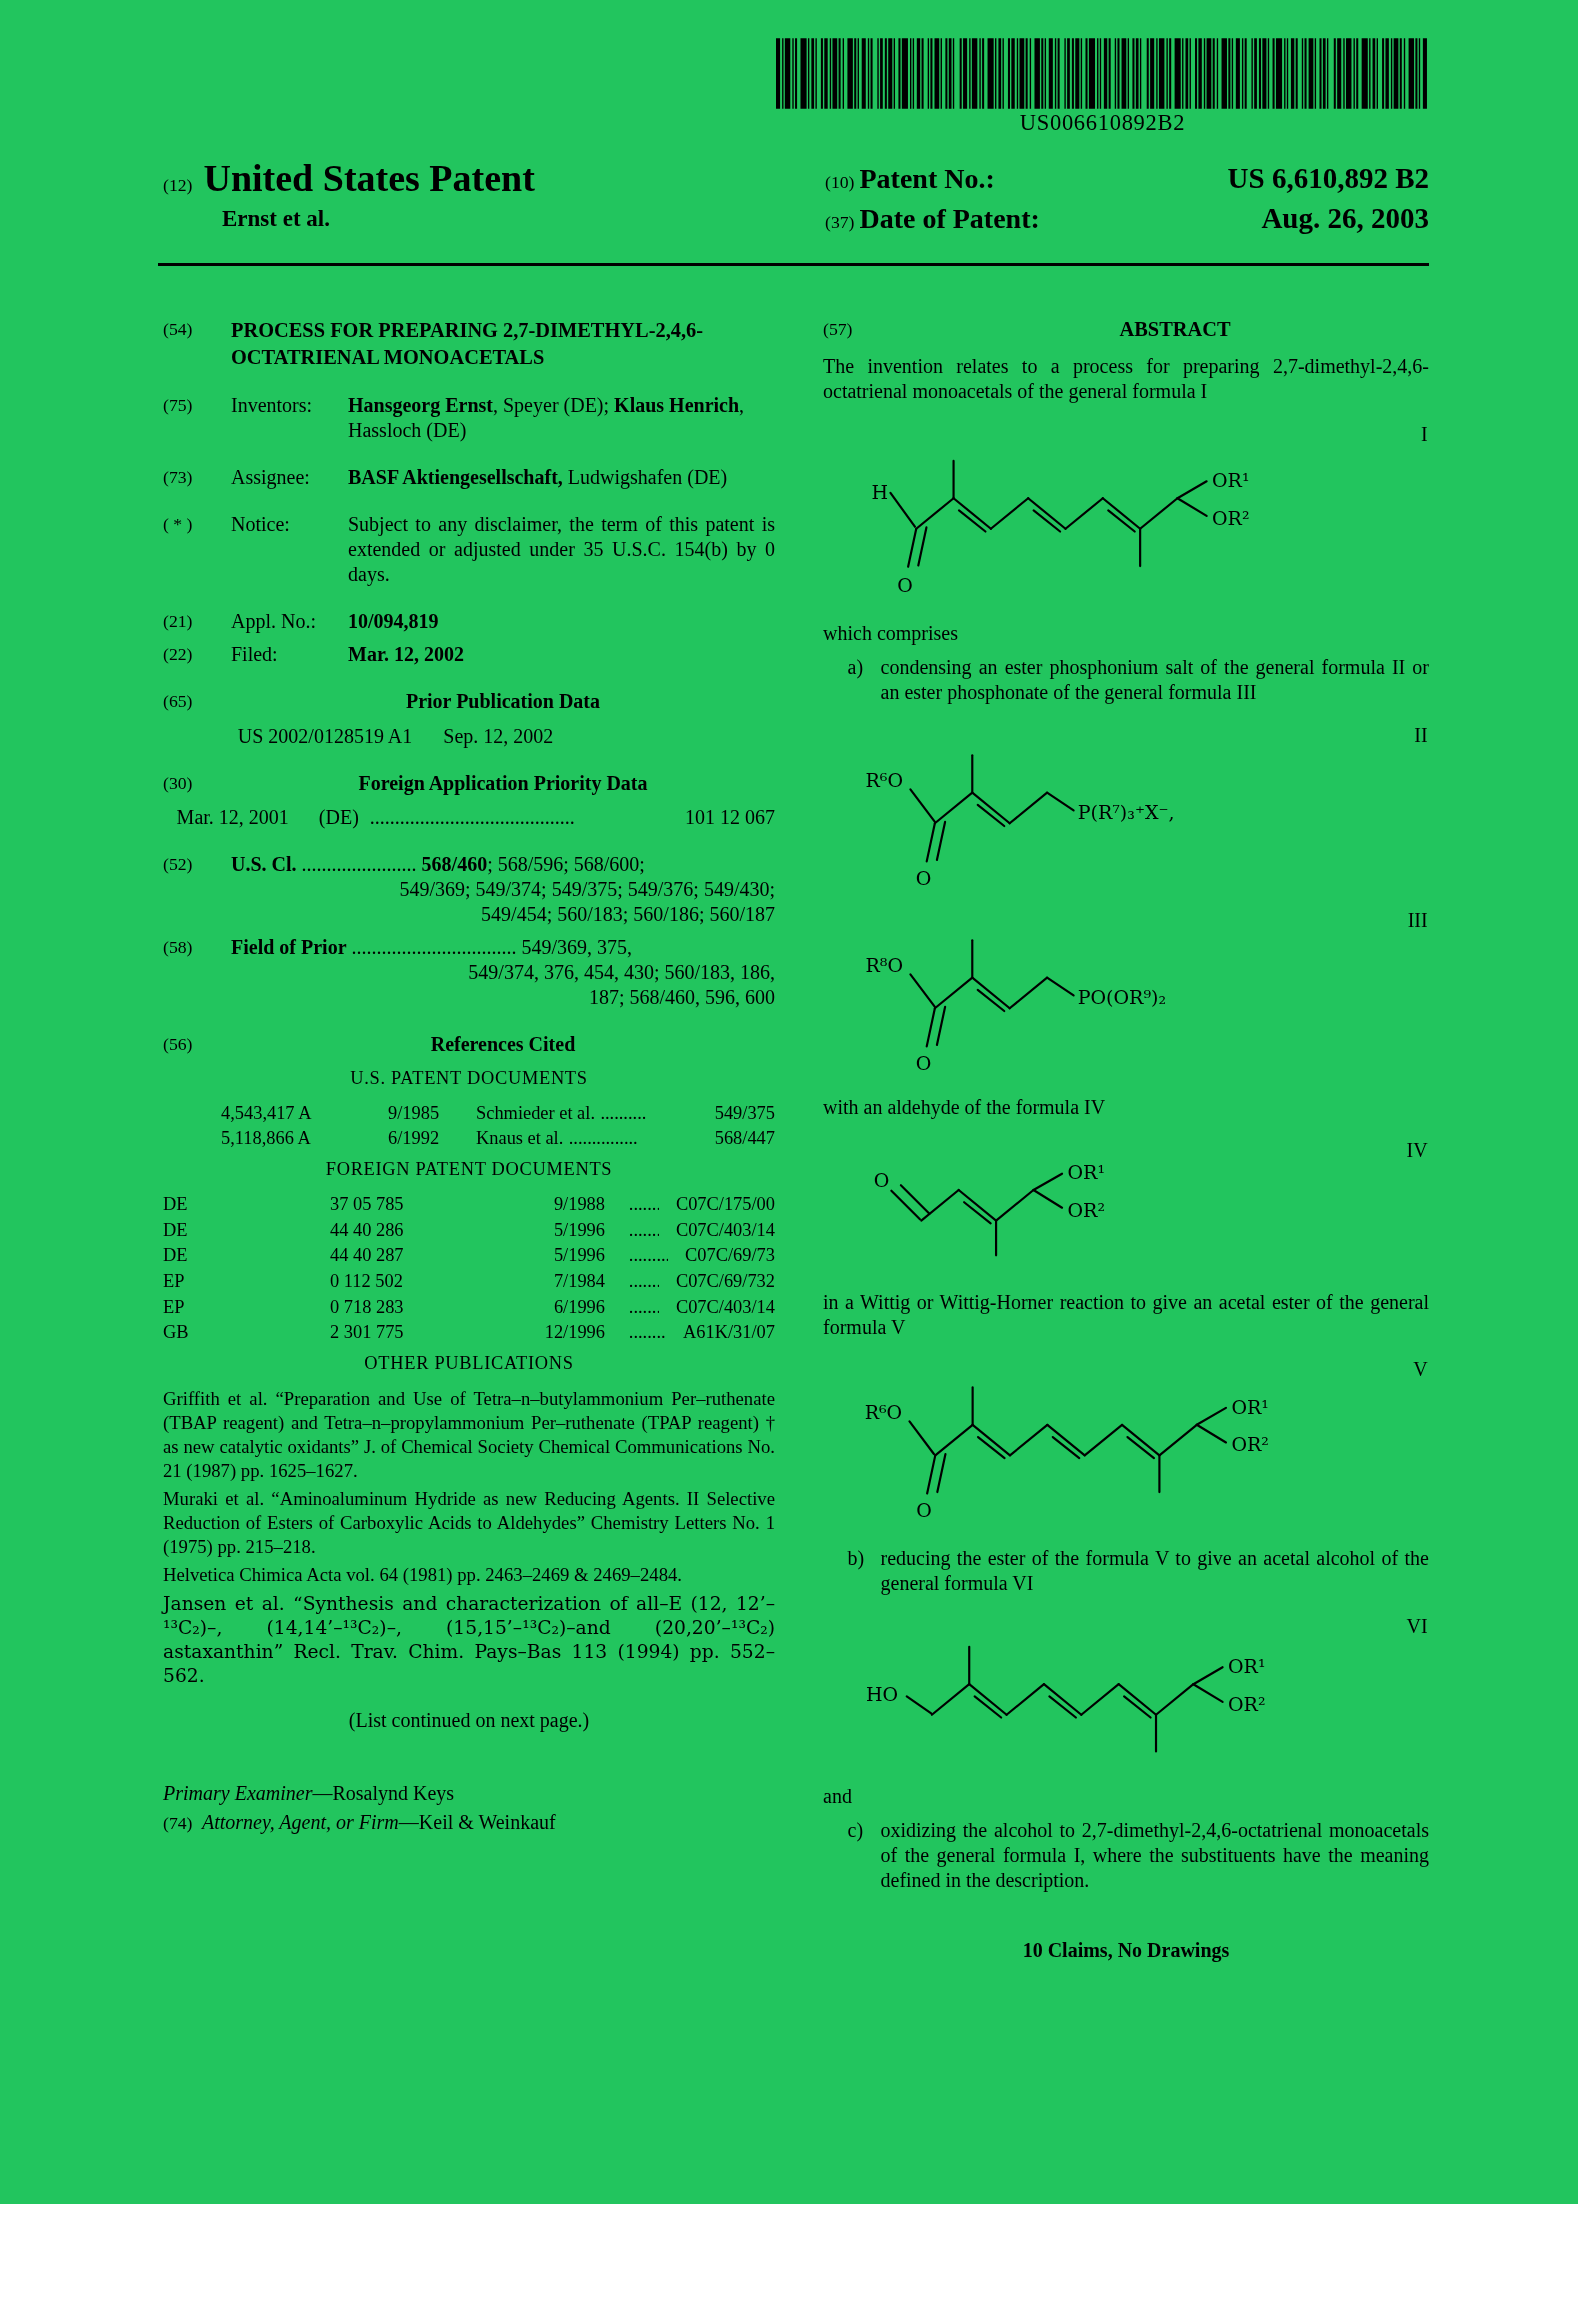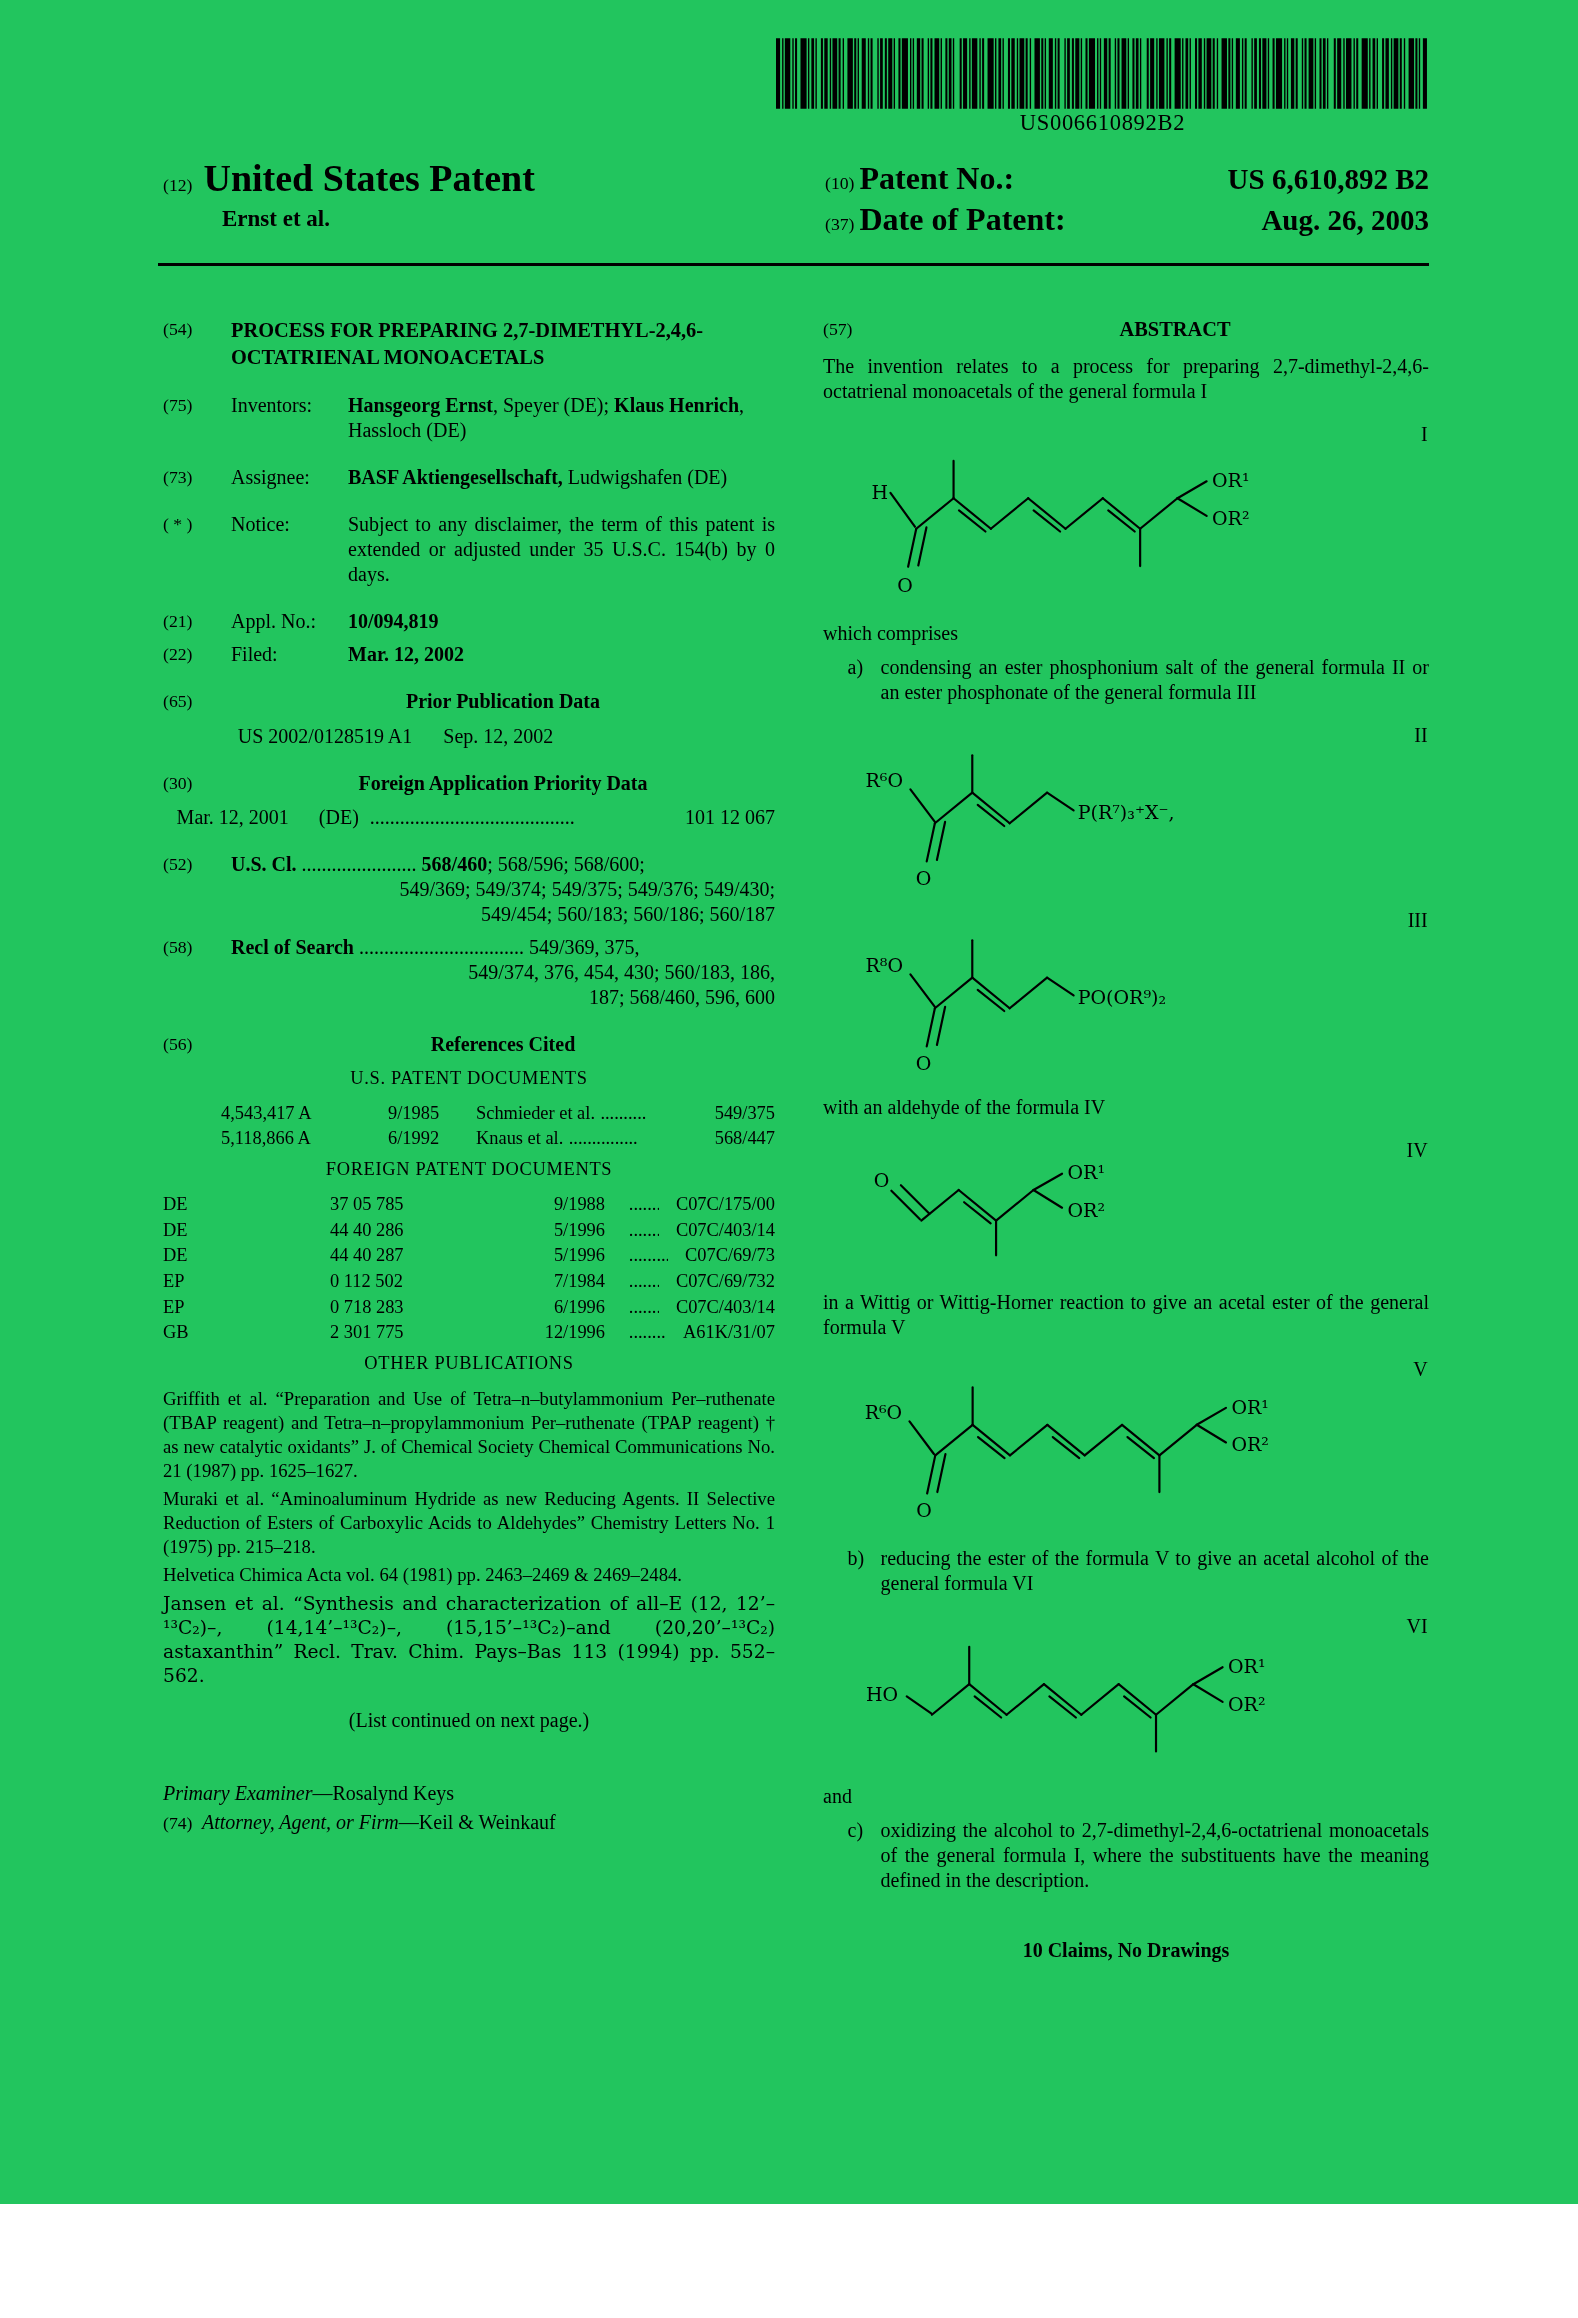--- a/index.html
+++ b/index.html
@@ -14,21 +14,21 @@
 
   
   .header-left{position:absolute;left:163px;top:158px;}
   .hl-row{display:flex;align-items:baseline;gap:11px;}
   .code{font-size:17.7px;}
   .doc-type{font-size:38px;font-weight:bold;line-height:41px;}
   .inventor-short{font-size:23px;font-weight:bold;margin:6.8px 0 0 59px;}
 
   .header-right{position:absolute;left:825px;top:166px;width:604px;}
   .hr-row{display:flex;align-items:baseline;justify-content:space-between;margin-bottom:11px;}
-  .hr-label{font-size:32px;font-weight:bold;}
+  .hr-label{font-size:28px;font-weight:bold;}
   .hr-value{font-size:29px;font-weight:bold;}
 
   .rule{position:absolute;left:158px;top:263px;width:1271px;height:2.7px;background:#000;}
 
   
   .columns{position:absolute;left:163px;top:317px;width:1265px;display:grid;
            grid-template-columns:612px 606px;column-gap:48px;}
 
   
   .sec{display:grid;grid-template-columns:68px 1fr;margin-bottom:22px;}
@@ -192,21 +192,21 @@
         <div class="sec-body">
           <div><b>U.S. Cl.</b><span> ....................... </span><b>568/460</b><span>; 568/596; 568/600;</span></div>
           <div class="rline">549/369; 549/374; 549/375; 549/376; 549/430;</div>
           <div class="rline">549/454; 560/183; 560/186; 560/187</div>
         </div>
       </div>
 
       <div class="sec">
         <span class="code">(58)</span>
         <div class="sec-body">
-          <div><b>Recl of Search</b><span> ................................. </span><span>549/369, 375,</span></div>
+          <div><b>Field of Prior</b><span> ................................. </span><span>549/369, 375,</span></div>
           <div class="rline">549/374, 376, 454, 430; 560/183, 186,</div>
           <div class="rline">187; 568/460, 596, 600</div>
         </div>
       </div>
 
       <div class="sec tight">
         <span class="code">(56)</span>
         <div class="sec-body">
           <div class="center-head">References Cited</div>
         </div>

